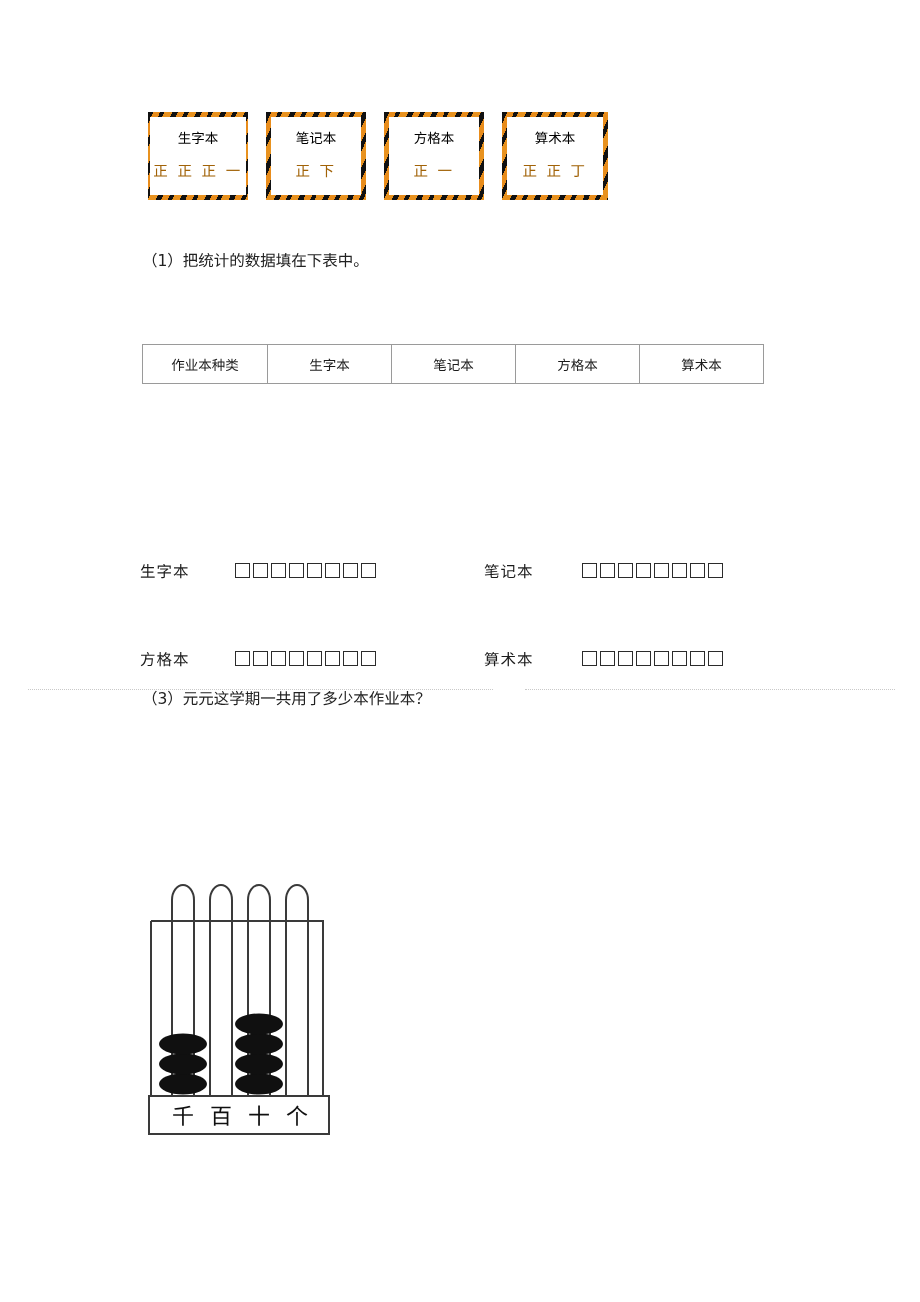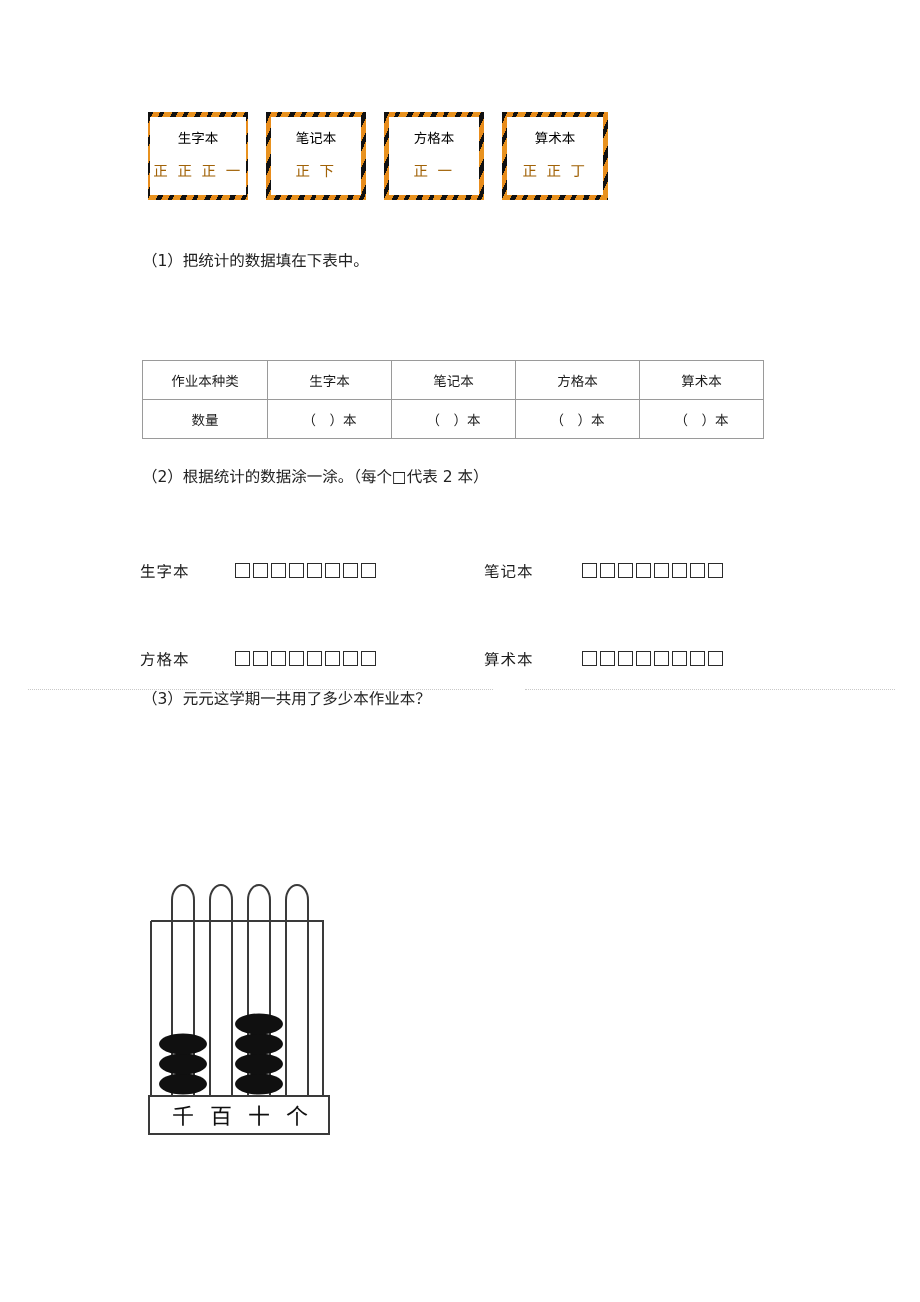--- a/index.html
+++ b/index.html
@@ -91,21 +91,20 @@
   #q4 { left: 133px; top: 821px; }
 
   
   .data-table {
     position: absolute;
     left: 142px;
     top: 344px;
     border-collapse: collapse;
     table-layout: fixed;
     background: #fff;
-    margin-top: 16px;
   }
   .data-table td {
     border: 1px solid #9a9a9a;
     height: 36px;
     text-align: center;
     vertical-align: middle;
     font-family: "DejaVu Sans", sans-serif;
     font-size: 13.5px;
     color: #1b1b1b;
     white-space: nowrap;
@@ -216,31 +215,23 @@
 
   <table class="data-table">
     <tbody>
       <tr>
         <td class="c0">作业本种类</td>
         <td class="cx">生字本</td>
         <td class="cx">笔记本</td>
         <td class="cx">方格本</td>
         <td class="cx">算术本</td>
       </tr>
-      <tr>
-        <td class="c0">数量</td>
-        <td class="cx">（　）本</td>
-        <td class="cx">（　）本</td>
-        <td class="cx">（　）本</td>
-        <td class="cx">（　）本</td>
-      </tr>
     </tbody>
   </table>
 
-  <div class="q-text" id="q2">（2）根据统计的数据涂一涂。（每个□代表 2 本）</div>
 
   <div class="sq-row" id="row-a">
     <span class="sq-label">生字本</span>
     <span class="sq-boxes">
         <span class="sq"></span>
         <span class="sq"></span>
         <span class="sq"></span>
         <span class="sq"></span>
         <span class="sq"></span>
         <span class="sq"></span>

